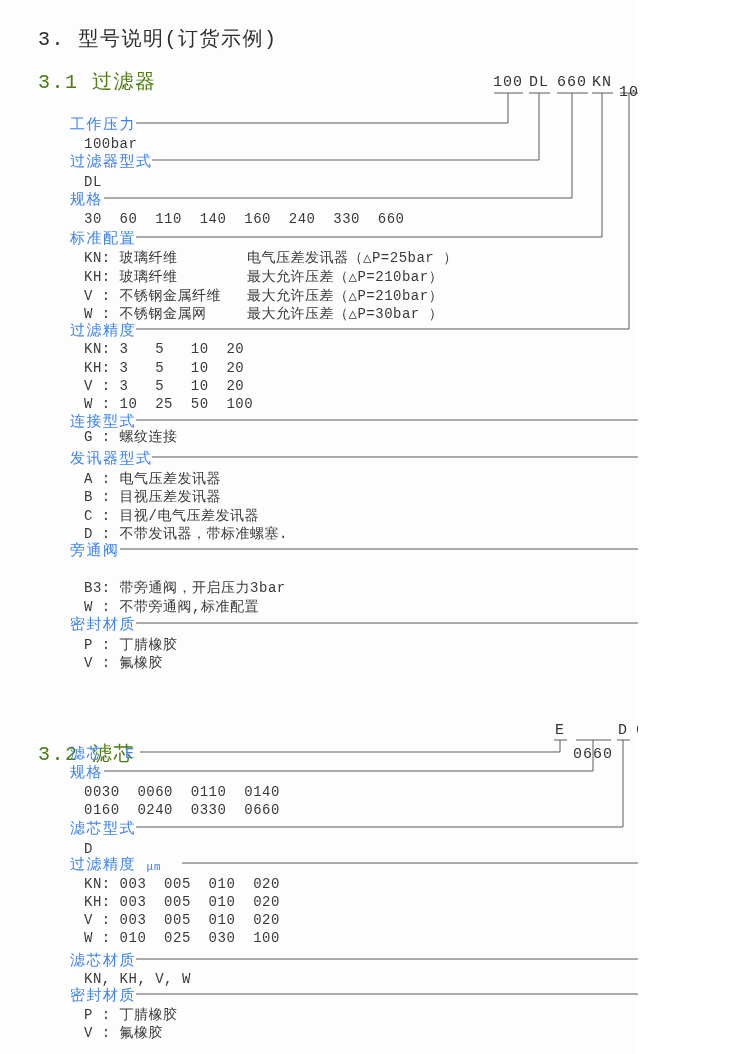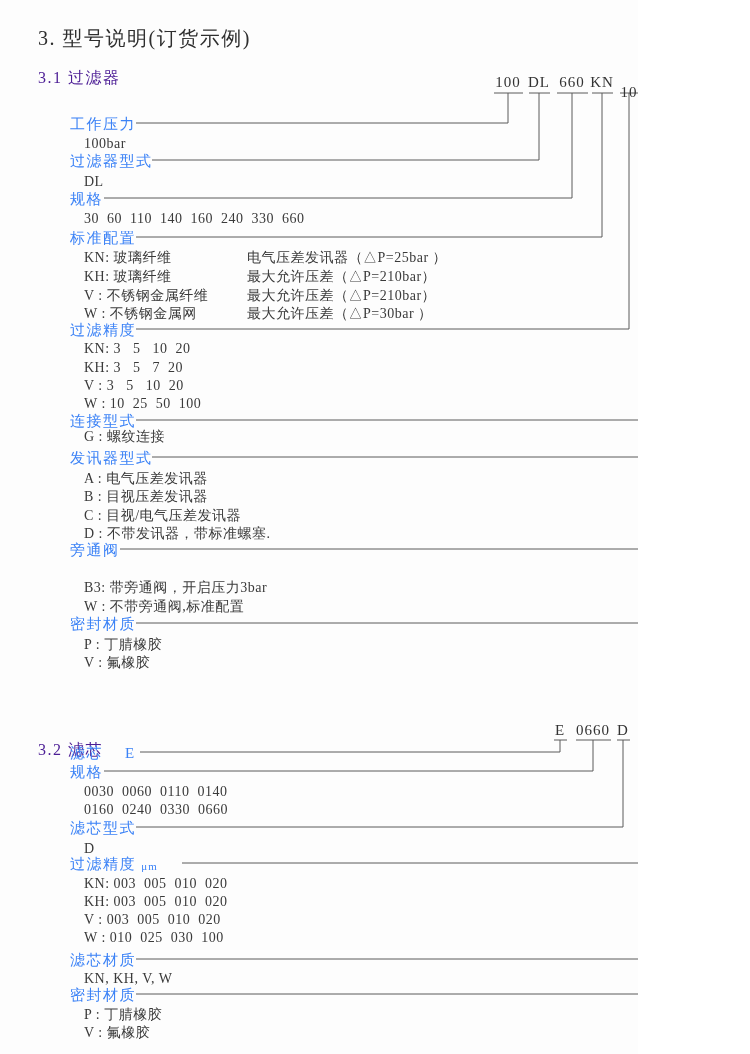--- a/index.html
+++ b/index.html
@@ -1,23 +1,23 @@
 <!DOCTYPE html>
 <html><head>
 <meta charset="utf-8">
 <style>
   html,body { margin:0; padding:0; background:#ffffff; }
   .page {
     position:relative; width:638px; height:1054px; background:#fdfdfd;
-    font-family:Liberation Serif, serif;
+    font-family:Liberation Mono, monospace;
     color:#333; overflow:hidden;
   }
   .abs { position:absolute; white-space:pre; }
   .title { font-size:20px; letter-spacing:1.5px; color:#2e2e2e; }
-  .sec   { font-size:16px; letter-spacing:1.5px; color:#4c1d95; }
+  .sec   { font-size:20px; letter-spacing:1.5px; color:#4d7c0f; }
   .lbl   { font-size:15px; letter-spacing:1.5px; color:#3b82f6; }
   .val   { font-size:14px; letter-spacing:0.5px; color:#3a3a3a; }
   .code-seg {
     position:absolute; transform:translateX(-50%);
     font-size:15px; letter-spacing:1px; white-space:pre; color:#333;
   }
   .col2 { position:absolute; left:163px; top:0; white-space:pre; }
   .unit { font-size:11px; letter-spacing:1px; vertical-align:-1px; }
   .elem-code { margin-left:22px; }
   svg.connectors { position:absolute; left:0; top:0; pointer-events:none; }
@@ -71,21 +71,21 @@
   <div class="abs val" style="left:84px; top:211px">30  60  110  140  160  240  330  660</div>
 
   <div class="abs lbl" style="left:70px; top:229px">标准配置</div>
   <div class="abs val" style="left:84px; top:249px"><span>KN: 玻璃纤维</span><span class="col2">电气压差发讯器（△P=25bar ）</span></div>
   <div class="abs val" style="left:84px; top:268px"><span>KH: 玻璃纤维</span><span class="col2">最大允许压差（△P=210bar）</span></div>
   <div class="abs val" style="left:84px; top:287px"><span>V : 不锈钢金属纤维</span><span class="col2">最大允许压差（△P=210bar）</span></div>
   <div class="abs val" style="left:84px; top:305px"><span>W : 不锈钢金属网</span><span class="col2">最大允许压差（△P=30bar ）</span></div>
 
   <div class="abs lbl" style="left:70px; top:321px">过滤精度</div>
   <div class="abs val" style="left:84px; top:341px">KN: 3   5   10  20</div>
-  <div class="abs val" style="left:84px; top:360px">KH: 3   5   7  20</div>
+  <div class="abs val" style="left:84px; top:360px">KH: 3   5   10  20</div>
   <div class="abs val" style="left:84px; top:378px">V : 3   5   10  20</div>
   <div class="abs val" style="left:84px; top:396px">W : 10  25  50  100</div>
 
   <div class="abs lbl" style="left:70px; top:412px">连接型式</div>
   <div class="abs val" style="left:84px; top:428px">G : 螺纹连接</div>
 
   <div class="abs lbl" style="left:70px; top:449px">发讯器型式</div>
   <div class="abs val" style="left:84px; top:470px">A : 电气压差发讯器</div>
   <div class="abs val" style="left:84px; top:488px">B : 目视压差发讯器</div>
   <div class="abs val" style="left:84px; top:507px">C : 目视/电气压差发讯器</div>
@@ -95,21 +95,21 @@
   <div class="abs val" style="left:84px; top:579px">B3: 带旁通阀，开启压力3bar</div>
   <div class="abs val" style="left:84px; top:598px">W : 不带旁通阀,标准配置</div>
 
   <div class="abs lbl" style="left:70px; top:615px">密封材质</div>
   <div class="abs val" style="left:84px; top:636px">P : 丁腈橡胶</div>
   <div class="abs val" style="left:84px; top:654px">V : 氟橡胶</div>
 
   <div class="abs sec" style="left:38px; top:740px">3.2 滤芯</div>
 
   <span class="code-seg" style="left:560px; top:722px">E</span>
-  <span class="code-seg" style="left:593px; top:722px">0660</span>
+  <span class="code-seg" style="left:593px; top:746px">0660</span>
   <span class="code-seg" style="left:623px; top:722px">D</span>
   <span class="code-seg" style="left:651px; top:722px">010</span>
   <span class="code-seg" style="left:682px; top:722px">KN</span>
   <span class="code-seg" style="left:704px; top:722px">P</span>
 
   <div class="abs lbl" style="left:70px; top:744px"><span>滤芯</span><span class="elem-code">E</span></div>
 
   <div class="abs lbl" style="left:70px; top:763px">规格</div>
   <div class="abs val" style="left:84px; top:784px">0030  0060  0110  0140</div>
   <div class="abs val" style="left:84px; top:802px">0160  0240  0330  0660</div>

